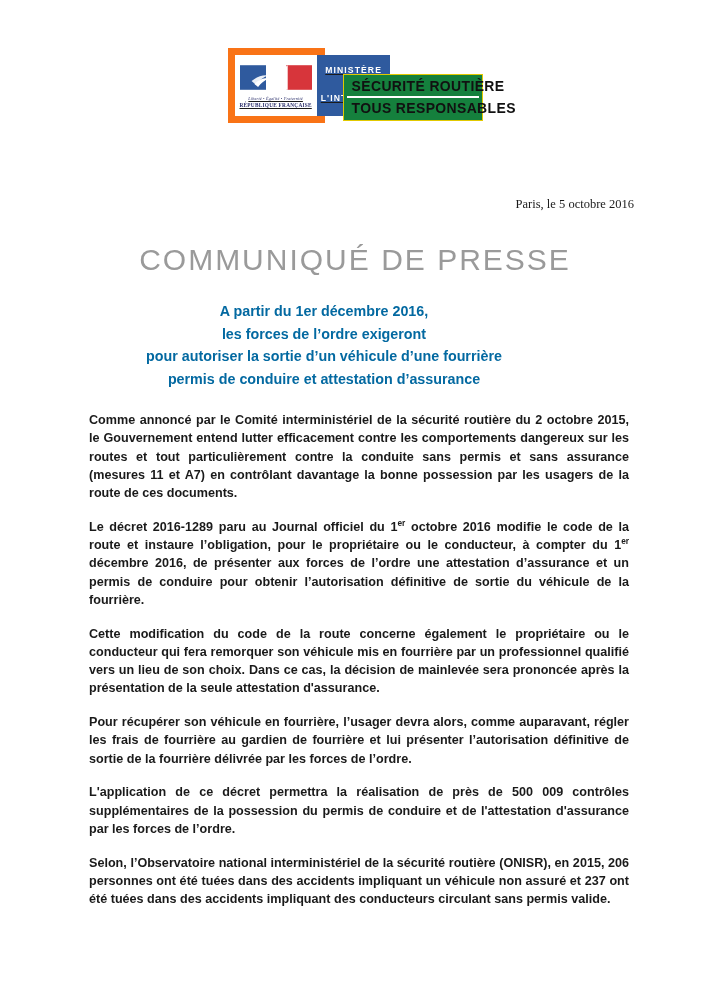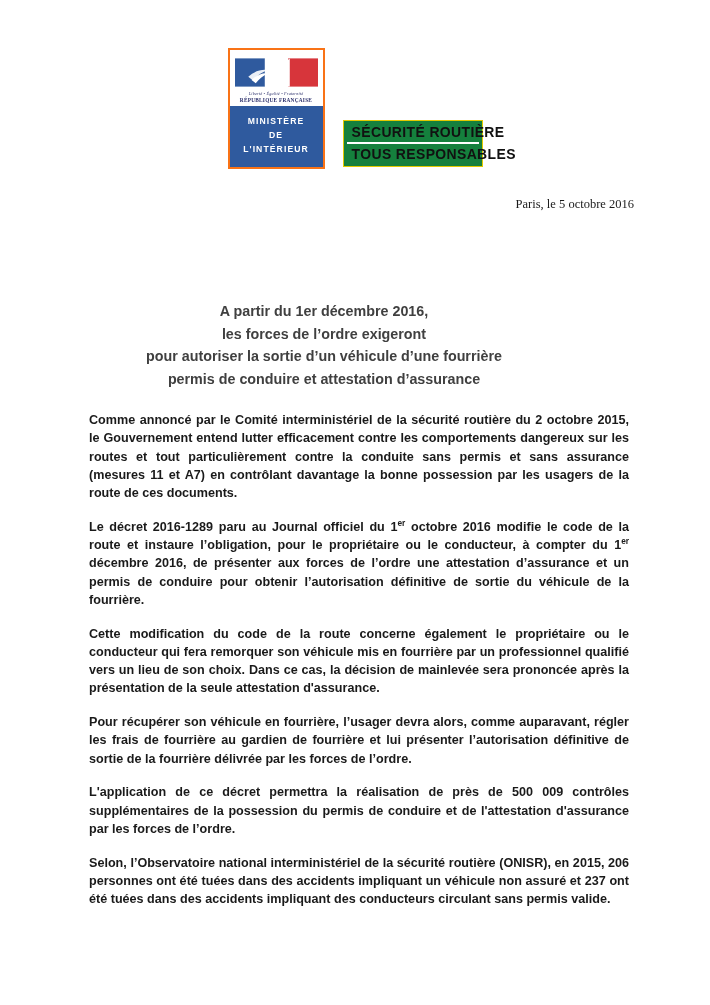--- a/index.html
+++ b/index.html
@@ -30,23 +30,24 @@
     left: 0;
     width: 710px;
     display: flex;
     justify-content: center;
     align-items: flex-end;
   }
 
   .ministry-logo {
     width: 97px;
     display: flex;
-    flex-direction: column;
-    border: 2px solid #f97316;
-    box-sizing: border-box;
+    flex-direction: row;
+    border: 7px solid #f97316;
+    box-sizing: border-box;
+    text-decoration: underline;
   }
 
   .marianne-box {
     background: #ffffff;
     padding: 6px 5px 3px 5px;
     box-sizing: border-box;
   }
 
   .marianne-art {
     width: 100%;
@@ -139,21 +140,21 @@
 
   .subject-block {
     position: absolute;
     top: 300px;
     left: 0;
     width: 648px;
     text-align: center;
     font-size: 14.3px;
     font-weight: bold;
     line-height: 1.58;
-    color: #404040;
+    color: #0369a1;
   }
   .subject-block .sline { display: block; white-space: nowrap; }
 
   
   .body-text {
     position: absolute;
     top: 411px;
     left: 89px;
     width: 540px;
     font-weight: bold;
@@ -207,20 +208,21 @@
     <div class="securite-badge">
       <div class="badge-line">SÉCURITÉ ROUTIÈRE</div>
       <div class="badge-sep"></div>
       <div class="badge-line">TOUS RESPONSABLES</div>
     </div>
 
   </div>
 
   <div class="dateline">Paris, le 5 octobre 2016</div>
 
+  <div class="communique-title">COMMUNIQUÉ DE PRESSE</div>
 
   <div class="subject-block">
       <span class="sline">A partir du 1er décembre 2016,</span>
       <span class="sline">les forces de l’ordre exigeront</span>
       <span class="sline">pour autoriser la sortie d’un véhicule d’une fourrière</span>
       <span class="sline">permis de conduire et attestation d’assurance</span>
     </div>
 
   <div class="body-text">
       <p class="para">Comme annoncé par le Comité interministériel de la sécurité routière du 2 octobre 2015, le Gouvernement entend lutter efficacement contre les comportements dangereux sur les routes et tout particulièrement contre la conduite sans permis et sans assurance (mesures 11 et A7) en contrôlant davantage la bonne possession par les usagers de la route de ces documents.</p>

